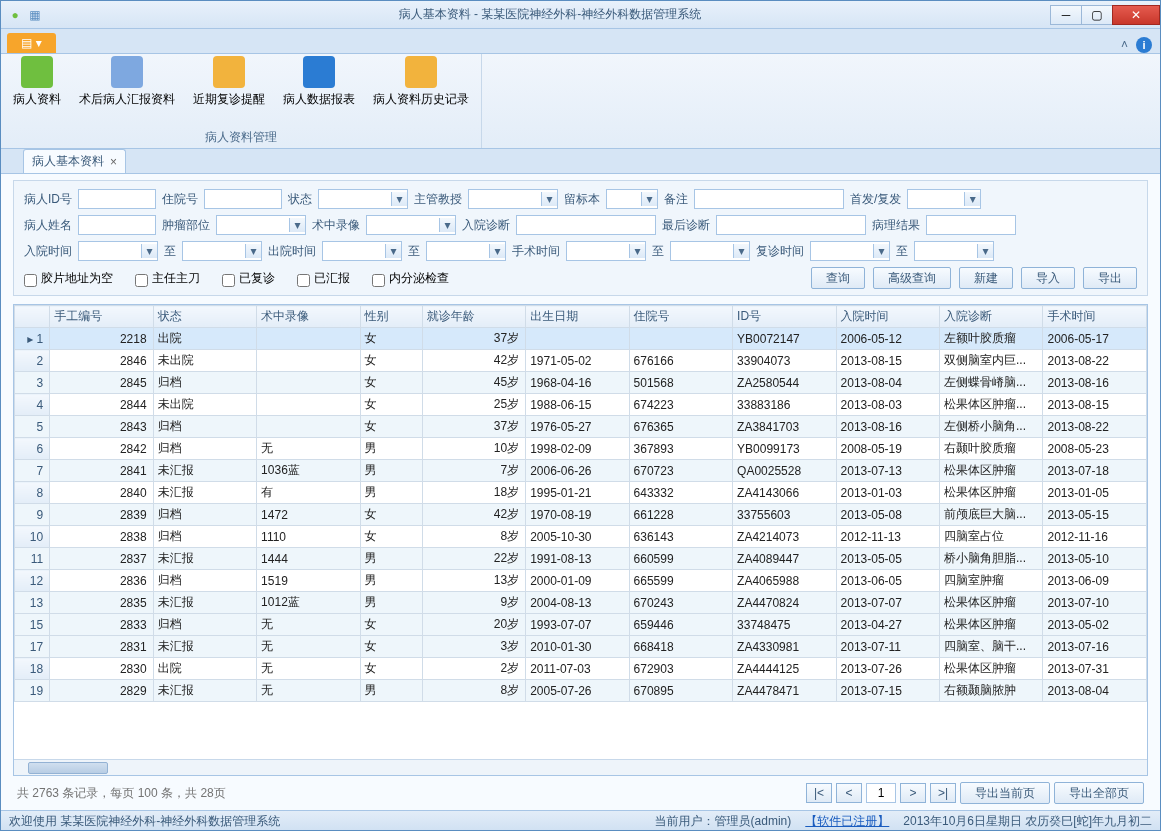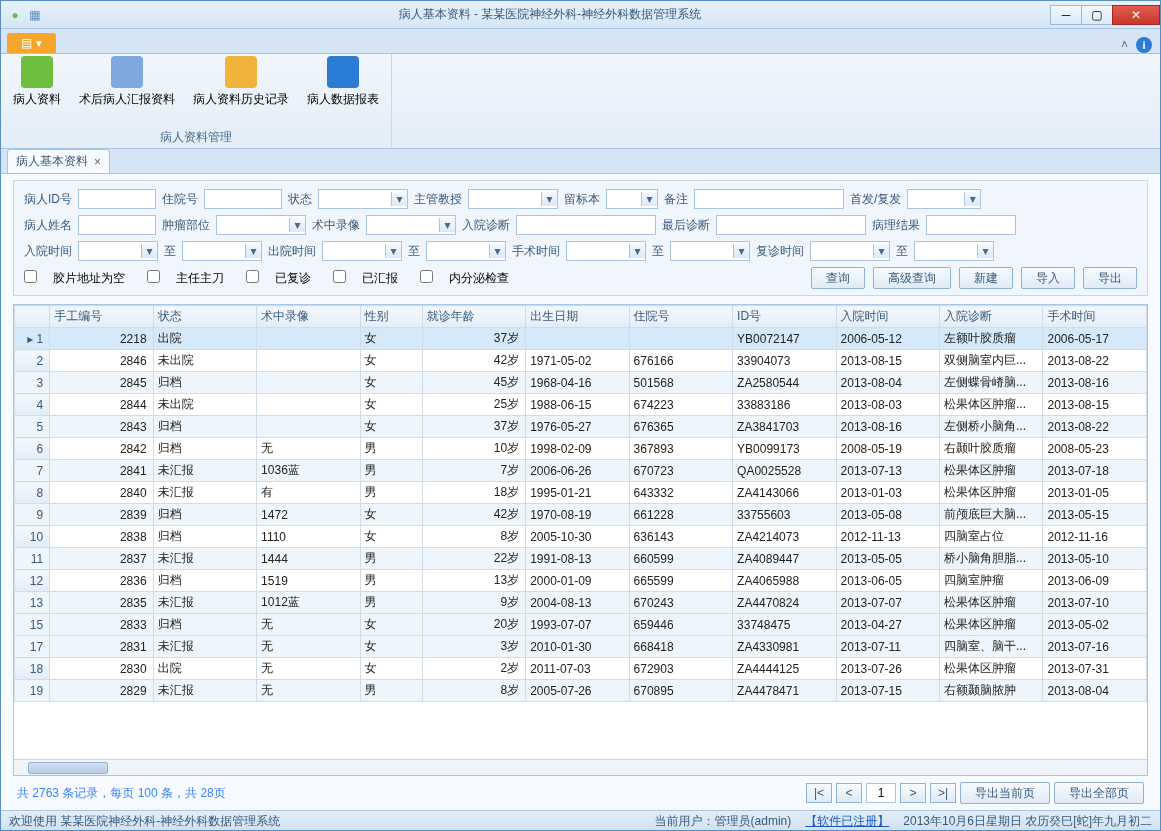--- a/index.html
+++ b/index.html
@@ -24,55 +24,55 @@
 
 
 .ribbon { height: 96px; background: linear-gradient(#f1f6fc,#e3edf8); border-top: 1px solid #a7c5e5; border-bottom: 1px solid #a7c5e5; display: flex; }
 .ribbon-group { padding: 0 8px 2px; display: flex; flex-direction: column; border-right: 1px solid #c7d8ea; }
 .ribbon-items { display: flex; gap: 10px; flex: 1; }
 .ritem { display: flex; flex-direction: column; align-items: center; gap: 3px; padding: 2px 4px; cursor: pointer; }
 .ricon { width: 32px; height: 32px; display: inline-block; border-radius: 4px; }
 .ribbon-caption { text-align: center; color: #4a6a8a; padding-top: 1px; }
 
 
-.doc-tabs { height: 24px; display: flex; align-items: flex-end; padding-left: 6px; background: #d6e5f5; }
+.doc-tabs { height: 24px; display: flex; align-items: flex-end; padding-left: 22px; background: #d6e5f5; }
 .doc-tab { background: #f7fbff; border: 1px solid #a7c5e5; border-bottom: none; padding: 3px 8px; display: inline-flex; align-items: center; gap: 6px; border-radius: 3px 3px 0 0; color: #3a5a7a; }
 .doc-tab .x { color: #666; cursor: pointer; }
 
 
 .content { background: #f7fbff; border-top: 1px solid #a7c5e5; height: calc(831px - 28px - 24px - 96px - 24px - 22px); padding: 6px 12px 4px; display: flex; flex-direction: column; }
 
 
 .search-panel { border: 1px solid #c7d8ea; padding: 8px 10px 6px; background: #f0f6fc; }
 .frow { display: flex; align-items: center; gap: 6px; margin-bottom: 6px; flex-wrap: nowrap; }
 .flabel { color: #3a5a7a; white-space: nowrap; }
 .finput { height: 20px; border: 1px solid #a7c5e5; background: #fff; padding: 0 2px; }
 .fcombo { height: 20px; border: 1px solid #a7c5e5; background: #fff; display: inline-flex; align-items: center; }
 .fcombo .dd { width: 16px; text-align: center; color: #4a6a8a; background: linear-gradient(#f3f8fd,#dce9f7); border-left: 1px solid #a7c5e5; cursor: pointer; }
-.chk { display: inline-flex; align-items: flex-start; gap: 16px; }
+.chk { display: inline-flex; align-items: flex-end; gap: 4px; }
 .chk input { width: 13px; height: 13px; }
 .search-actions { display: inline-flex; gap: 8px; margin-left: auto; justify-content: flex-end; }
 .btn { height: 22px; padding: 0 14px; border: 1px solid #8fb3d8; background: linear-gradient(#f7fbff,#dfeaf6); color: #3a5a7a; cursor: pointer; border-radius: 2px; }
 
 
 .grid-wrap { flex: 1; margin-top: 8px; border: 1px solid #a7c5e5; background: #fff; display: flex; flex-direction: column; overflow: hidden; }
 .grid { flex: 1; overflow: auto; }
 table { border-collapse: collapse; width: 100%; table-layout: fixed; }
 th, td { border: 1px solid #d0dce8; padding: 2px 4px; height: 20px; text-align: left; white-space: nowrap; overflow: hidden; text-overflow: ellipsis; color: #222; }
 th { background: linear-gradient(#f3f8fd,#e3edf8); color: #3a5a7a; font-weight: normal; position: sticky; top: 0; }
 .rowhdr { background: linear-gradient(#f3f8fd,#e3edf8); text-align: right; padding-right: 6px; width: 34px; color: #3a5a7a; }
 tr.even td { background: #eef6fb; }
 tr.sel td { background: #d6e9fb; }
 td.num { text-align: right; padding-right: 6px; }
 .hscroll { height: 16px; background: #eef4fa; border-top: 1px solid #c7d8ea; position: relative; }
 .hscroll .thumb { position: absolute; left: 14px; top: 2px; width: 80px; height: 12px; background: linear-gradient(#d0dfef,#b8cde4); border: 1px solid #93b2d4; border-radius: 2px; }
 
 
 .pager-row { display: flex; align-items: center; padding: 6px 4px 2px; gap: 8px; }
-.pager-row .info { color: #3b82f6; }
+.pager-row .info { color: #737373; }
 .pager { margin-left: auto; display: flex; gap: 4px; align-items: center; }
 .pbtn { width: 26px; height: 20px; border: 1px solid #8fb3d8; background: linear-gradient(#f7fbff,#dfeaf6); color: #3a5a7a; cursor: pointer; }
 .pnum { width: 30px; height: 20px; border: 1px solid #a7c5e5; text-align: center; }
 
 
 .statusbar { height: 22px; background: linear-gradient(#e3edf8,#cfe0f2); border-top: 1px solid #a7c5e5; display: flex; align-items: center; padding: 0 8px; gap: 14px; color: #3a5a7a; }
 .statusbar .link { color: #1a5cbf; text-decoration: underline; cursor: pointer; }
 </style>
 </head>
 <body>
@@ -104,25 +104,29 @@
         <div class="ritem">
           <span class="ricon" style="background: rgb(111, 191, 63);"></span>
           <span>病人资料</span>
         </div>
         <div class="ritem">
           <span class="ricon" style="background: rgb(126, 168, 224);"></span>
           <span>术后病人汇报资料</span>
         </div>
         <div class="ritem">
           <span class="ricon" style="background: rgb(242, 179, 61);"></span>
-          <span>病人资料历史记录</span>
+          <span>近期复诊提醒</span>
         </div>
         <div class="ritem">
           <span class="ricon" style="background: rgb(43, 124, 211);"></span>
           <span>病人数据报表</span>
+        </div>
+        <div class="ritem">
+          <span class="ricon" style="background: rgb(242, 179, 61);"></span>
+          <span>病人资料历史记录</span>
         </div>
       </div>
     <div class="ribbon-caption">病人资料管理</div>
   </div>
 </div>
 
 <div class="doc-tabs">
   <div class="doc-tab">
     <span>病人基本资料</span>
     <span class="x">×</span>

